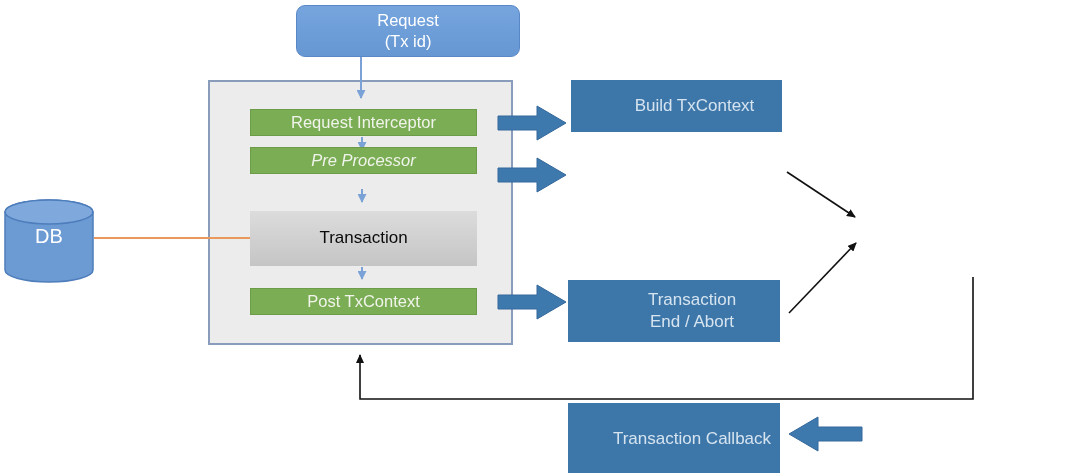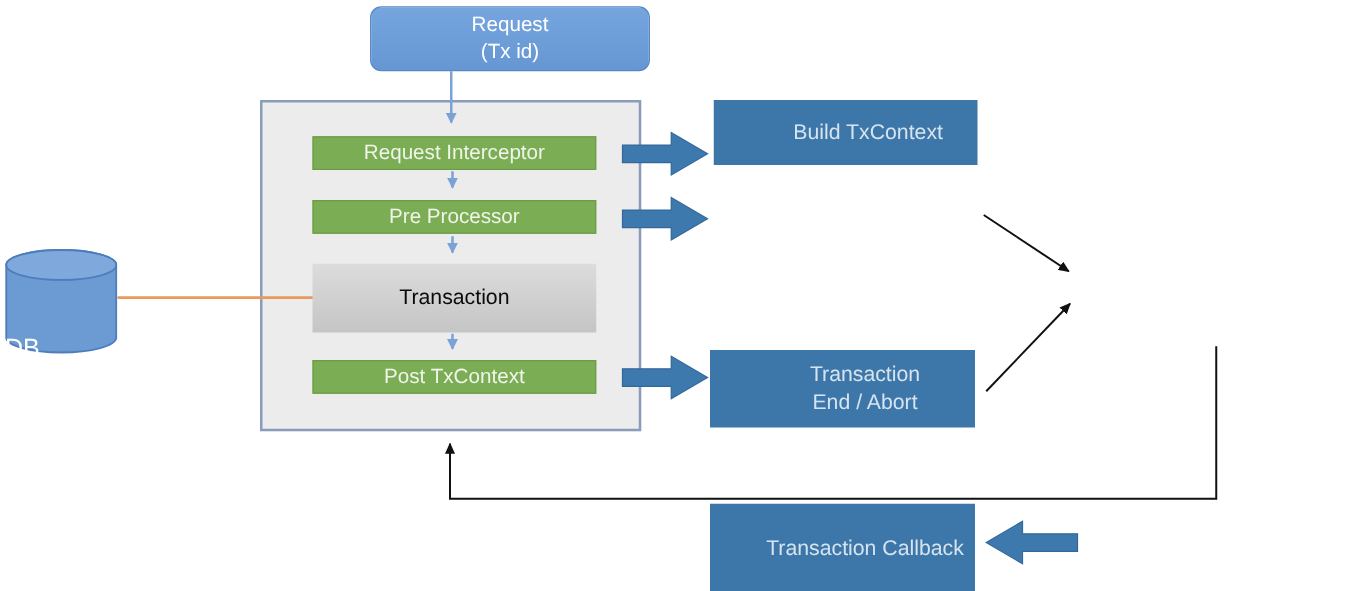--- a/index.html
+++ b/index.html
@@ -19,42 +19,42 @@
   .request{
     left:248px;top:5px;width:224px;height:52px;border-radius:9px;
     background:linear-gradient(#76a5de,#6697d2);border:1px solid #5987c8;
     color:#ffffff;font-size:16.5px;margin-left:48px;
   }
   .green-step{
     left:250px;width:227px;height:27px;background:#7bad55;
     border:1px solid #6d9c49;color:#f0f4ea;font-size:16.5px;
   }
   .step-interceptor{top:109px;}
-  .step-pre{top:160px;}
+  .step-pre{top:147px;font-style:italic;}
   .step-post{top:288px;}
   .transaction{
     left:250px;top:211px;width:227px;height:55px;
     background:linear-gradient(#dcdcdc,#c5c5c5);color:#0a0a0a;font-size:17px;
   }
   .blue-box{
     background:#3d76a9;color:#d6e4f0;font-size:17px;padding-left:36px;
   }
   .build{left:571px;top:80px;width:211px;height:52px;}
   .begin{left:571px;top:150px;width:211px;height:50px;}
   .endabort{left:568px;top:280px;width:212px;height:62px;}
   .callback{left:568px;top:403px;width:212px;height:72px;}
   .alpha{
     left:875px;top:168px;width:198px;height:109px;background:#7bad55;
     border:1px solid #6d9c49;color:#f2f5ec;font-size:18px;
   }
   .db-wrap{position:absolute;left:4px;top:199px;width:90px;height:85px;}
   .db-wrap svg{position:absolute;left:0;top:0;}
   .db-label{
-    position:absolute;left:0;top:26px;width:90px;text-align:left;
-    color:#ffffff;font-size:20px;margin-top:43px;
+    position:absolute;left:0;top:26px;width:90px;text-align:center;
+    color:#ffffff;font-size:20px;
   }
 </style>
 </head>
 <body>
 
 <div class="stage">
 
   <div class="panel"></div>
 
   <svg class="wires" viewBox="0 0 1080 473" xmlns="http://www.w3.org/2000/svg">

